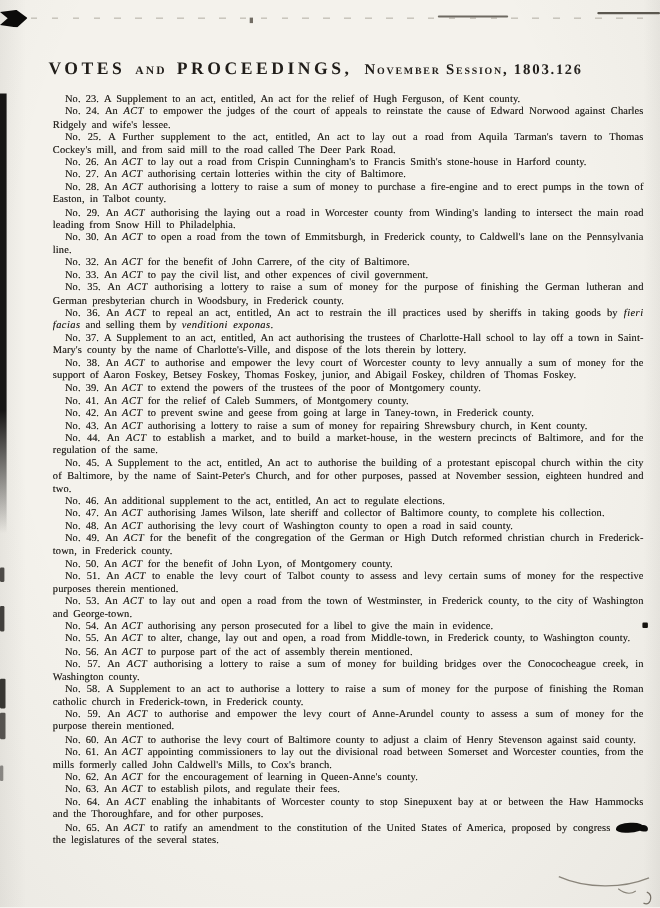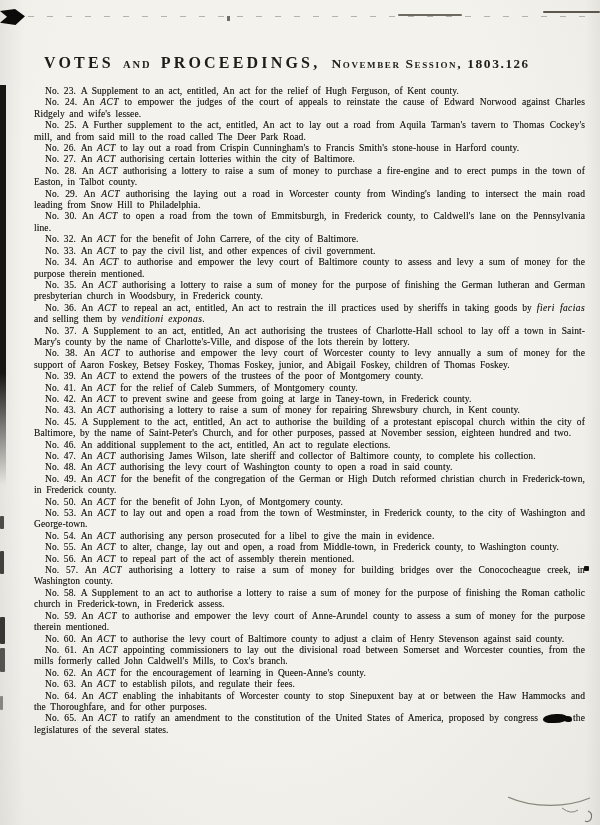--- a/index.html
+++ b/index.html
@@ -23,21 +23,21 @@
     white-space:nowrap;
   }
   .title{letter-spacing:0;}
   .h-big{font-size:16px; letter-spacing:3.2px; font-weight:bold; color:#201d19;}
   .h-small{font-size:10.5px; letter-spacing:2px; font-weight:bold; margin:0 5px; color:#201d19;}
   .h-sc{font-size:13.5px; font-variant:small-caps; letter-spacing:1.6px; font-weight:bold; margin-left:7px; color:#201d19;}
   .pageno{font-size:13px; letter-spacing:1.5px; font-weight:bold; color:#262320;}
   
   .acts{
     position:absolute; left:0; top:84px; width:600px; height:736px;
-    box-sizing:border-box; padding:2px 15px 0 34px;
+    box-sizing:border-box; padding:2px 15px 0 48px;
     overflow:hidden;
   }
   .entry{
     margin:0; text-indent:11px; text-align:justify;
     font-size:9.5px; line-height:11.4px;
     word-spacing:2.1px; letter-spacing:.1px;
     color:#24211d;
     text-shadow:0 0 .4px rgba(30,27,22,.55);
   }
   .entry .it{font-style:italic; letter-spacing:.4px;}
@@ -107,41 +107,42 @@
       <p class="entry"><span class="no">No. 23.&nbsp;</span><span>A Supplement to an act, entitled, An act for the relief of Hugh Ferguson, of Kent county.</span></p>
       <p class="entry"><span class="no">No. 24.&nbsp;</span><span>An </span><span class="it">ACT</span><span> to empower the judges of the court of appeals to reinstate the cause of Edward Norwood against Charles Ridgely and wife's lessee.</span></p>
       <p class="entry"><span class="no">No. 25.&nbsp;</span><span>A Further supplement to the act, entitled, An act to lay out a road from Aquila Tarman's tavern to Thomas Cockey's mill, and from said mill to the road called The Deer Park Road.</span></p>
       <p class="entry"><span class="no">No. 26.&nbsp;</span><span>An </span><span class="it">ACT</span><span> to lay out a road from Crispin Cunningham's to Francis Smith's stone-house in Harford county.</span></p>
       <p class="entry"><span class="no">No. 27.&nbsp;</span><span>An </span><span class="it">ACT</span><span> authorising certain lotteries within the city of Baltimore.</span></p>
       <p class="entry"><span class="no">No. 28.&nbsp;</span><span>An </span><span class="it">ACT</span><span> authorising a lottery to raise a sum of money to purchase a fire-engine and to erect pumps in the town of Easton, in Talbot county.</span></p>
       <p class="entry"><span class="no">No. 29.&nbsp;</span><span>An </span><span class="it">ACT</span><span> authorising the laying out a road in Worcester county from Winding's landing to intersect the main road leading from Snow Hill to Philadelphia.</span></p>
       <p class="entry"><span class="no">No. 30.&nbsp;</span><span>An </span><span class="it">ACT</span><span> to open a road from the town of Emmitsburgh, in Frederick county, to Caldwell's lane on the Pennsylvania line.</span></p>
       <p class="entry"><span class="no">No. 32.&nbsp;</span><span>An </span><span class="it">ACT</span><span> for the benefit of John Carrere, of the city of Baltimore.</span></p>
       <p class="entry"><span class="no">No. 33.&nbsp;</span><span>An </span><span class="it">ACT</span><span> to pay the civil list, and other expences of civil government.</span></p>
-      <p class="entry"><span class="no">No. 34.&nbsp;</span><span>An </span><span class="it">ACT</span><span> to authorise and empower the levy court of Baltimore county to assess and levy a sum of money for the purpose therein mentioned.</span></p>
       <p class="entry"><span class="no">No. 35.&nbsp;</span><span>An </span><span class="it">ACT</span><span> authorising a lottery to raise a sum of money for the purpose of finishing the German lutheran and German presbyterian church in Woodsbury, in Frederick county.</span></p>
       <p class="entry"><span class="no">No. 36.&nbsp;</span><span>An </span><span class="it">ACT</span><span> to repeal an act, entitled, An act to restrain the ill practices used by sheriffs in taking goods by </span><span class="it">fieri facias</span><span> and selling them by </span><span class="it">venditioni exponas</span><span>.</span></p>
       <p class="entry"><span class="no">No. 37.&nbsp;</span><span>A Supplement to an act, entitled, An act authorising the trustees of Charlotte-Hall school to lay off a town in Saint-Mary's county by the name of Charlotte's-Ville, and dispose of the lots therein by lottery.</span></p>
       <p class="entry"><span class="no">No. 38.&nbsp;</span><span>An </span><span class="it">ACT</span><span> to authorise and empower the levy court of Worcester county to levy annually a sum of money for the support of Aaron Foskey, Betsey Foskey, Thomas Foskey, junior, and Abigail Foskey, children of Thomas Foskey.</span></p>
       <p class="entry"><span class="no">No. 39.&nbsp;</span><span>An </span><span class="it">ACT</span><span> to extend the powers of the trustees of the poor of Montgomery county.</span></p>
       <p class="entry"><span class="no">No. 41.&nbsp;</span><span>An </span><span class="it">ACT</span><span> for the relief of Caleb Summers, of Montgomery county.</span></p>
       <p class="entry"><span class="no">No. 42.&nbsp;</span><span>An </span><span class="it">ACT</span><span> to prevent swine and geese from going at large in Taney-town, in Frederick county.</span></p>
       <p class="entry"><span class="no">No. 43.&nbsp;</span><span>An </span><span class="it">ACT</span><span> authorising a lottery to raise a sum of money for repairing Shrewsbury church, in Kent county.</span></p>
+      <p class="entry"><span class="no">No. 44.&nbsp;</span><span>An </span><span class="it">ACT</span><span> to establish a market, and to build a market-house, in the western precincts of Baltimore, and for the regulation of the same.</span></p>
       <p class="entry"><span class="no">No. 45.&nbsp;</span><span>A Supplement to the act, entitled, An act to authorise the building of a protestant episcopal church within the city of Baltimore, by the name of Saint-Peter's Church, and for other purposes, passed at November session, eighteen hundred and two.</span></p>
       <p class="entry"><span class="no">No. 46.&nbsp;</span><span>An additional supplement to the act, entitled, An act to regulate elections.</span></p>
       <p class="entry"><span class="no">No. 47.&nbsp;</span><span>An </span><span class="it">ACT</span><span> authorising James Wilson, late sheriff and collector of Baltimore county, to complete his collection.</span></p>
       <p class="entry"><span class="no">No. 48.&nbsp;</span><span>An </span><span class="it">ACT</span><span> authorising the levy court of Washington county to open a road in said county.</span></p>
       <p class="entry"><span class="no">No. 49.&nbsp;</span><span>An </span><span class="it">ACT</span><span> for the benefit of the congregation of the German or High Dutch reformed christian church in Frederick-town, in Frederick county.</span></p>
       <p class="entry"><span class="no">No. 50.&nbsp;</span><span>An </span><span class="it">ACT</span><span> for the benefit of John Lyon, of Montgomery county.</span></p>
+      <p class="entry"><span class="no">No. 51.&nbsp;</span><span>An </span><span class="it">ACT</span><span> to enable the levy court of Talbot county to assess and levy certain sums of money for the respective purposes therein mentioned.</span></p>
       <p class="entry"><span class="no">No. 53.&nbsp;</span><span>An </span><span class="it">ACT</span><span> to lay out and open a road from the town of Westminster, in Frederick county, to the city of Washington and George-town.</span></p>
       <p class="entry"><span class="no">No. 54.&nbsp;</span><span>An </span><span class="it">ACT</span><span> authorising any person prosecuted for a libel to give the main in evidence.</span></p>
       <p class="entry"><span class="no">No. 55.&nbsp;</span><span>An </span><span class="it">ACT</span><span> to alter, change, lay out and open, a road from Middle-town, in Frederick county, to Washington county.</span></p>
-      <p class="entry"><span class="no">No. 56.&nbsp;</span><span>An </span><span class="it">ACT</span><span> to repeal part of the act of assembly therein mentioned.</span></p>
+      <p class="entry"><span class="no">No. 56.&nbsp;</span><span>An </span><span class="it">ACT</span><span> to purpose part of the act of assembly therein mentioned.</span></p>
       <p class="entry"><span class="no">No. 57.&nbsp;</span><span>An </span><span class="it">ACT</span><span> authorising a lottery to raise a sum of money for building bridges over the Conococheague creek, in Washington county.</span></p>
-      <p class="entry"><span class="no">No. 58.&nbsp;</span><span>A Supplement to an act to authorise a lottery to raise a sum of money for the purpose of finishing the Roman catholic church in Frederick-town, in Frederick assess.</span></p>
+      <p class="entry"><span class="no">No. 58.&nbsp;</span><span>A Supplement to an act to authorise a lottery to raise a sum of money for the purpose of finishing the Roman catholic church in Frederick-town, in Frederick county.</span></p>
       <p class="entry"><span class="no">No. 59.&nbsp;</span><span>An </span><span class="it">ACT</span><span> to authorise and empower the levy court of Anne-Arundel county to assess a sum of money for the purpose therein mentioned.</span></p>
       <p class="entry"><span class="no">No. 60.&nbsp;</span><span>An </span><span class="it">ACT</span><span> to authorise the levy court of Baltimore county to adjust a claim of Henry Stevenson against said county.</span></p>
       <p class="entry"><span class="no">No. 61.&nbsp;</span><span>An </span><span class="it">ACT</span><span> appointing commissioners to lay out the divisional road between Somerset and Worcester counties, from the mills formerly called John Caldwell's Mills, to Cox's branch.</span></p>
       <p class="entry"><span class="no">No. 62.&nbsp;</span><span>An </span><span class="it">ACT</span><span> for the encouragement of learning in Queen-Anne's county.</span></p>
       <p class="entry"><span class="no">No. 63.&nbsp;</span><span>An </span><span class="it">ACT</span><span> to establish pilots, and regulate their fees.</span></p>
       <p class="entry"><span class="no">No. 64.&nbsp;</span><span>An </span><span class="it">ACT</span><span> enabling the inhabitants of Worcester county to stop Sinepuxent bay at or between the Haw Hammocks and the Thoroughfare, and for other purposes.</span></p>
       <p class="entry"><span class="no">No. 65.&nbsp;</span><span>An </span><span class="it">ACT</span><span> to ratify an amendment to the constitution of the United States of America, proposed by congress </span><span class="blot"></span><span> the legislatures of the several states.</span></p>
     </main>
 
 </div>

